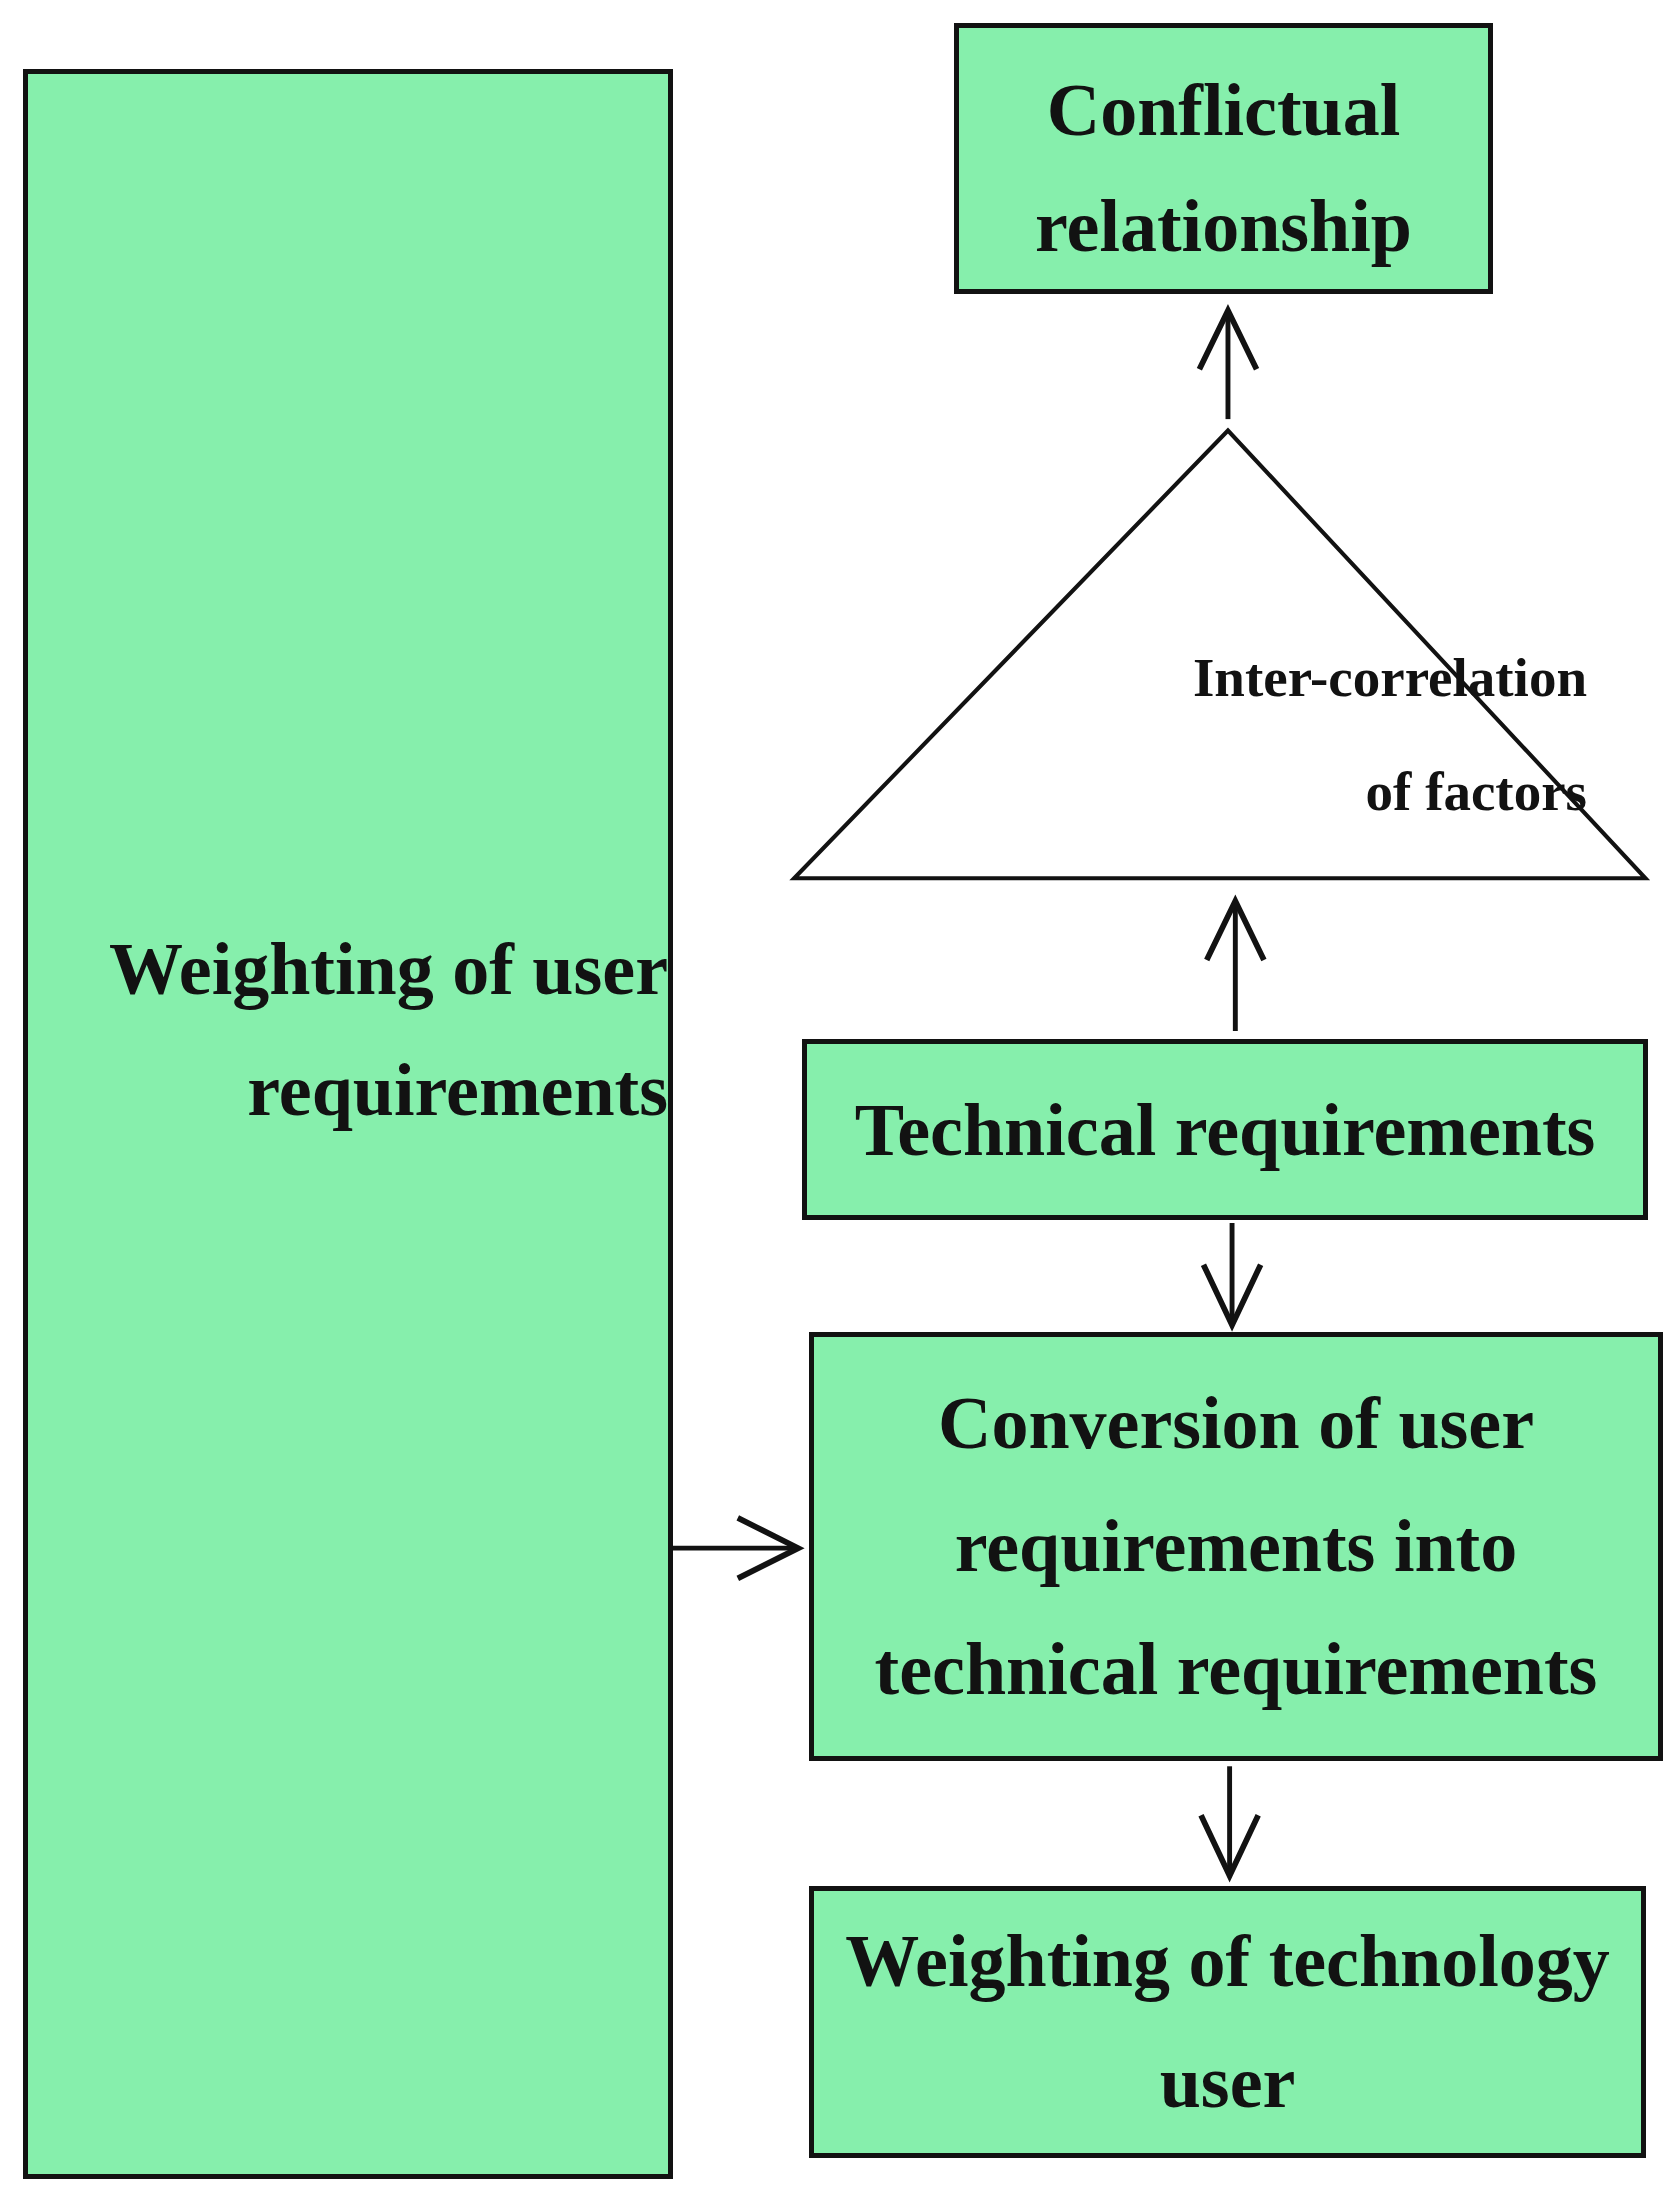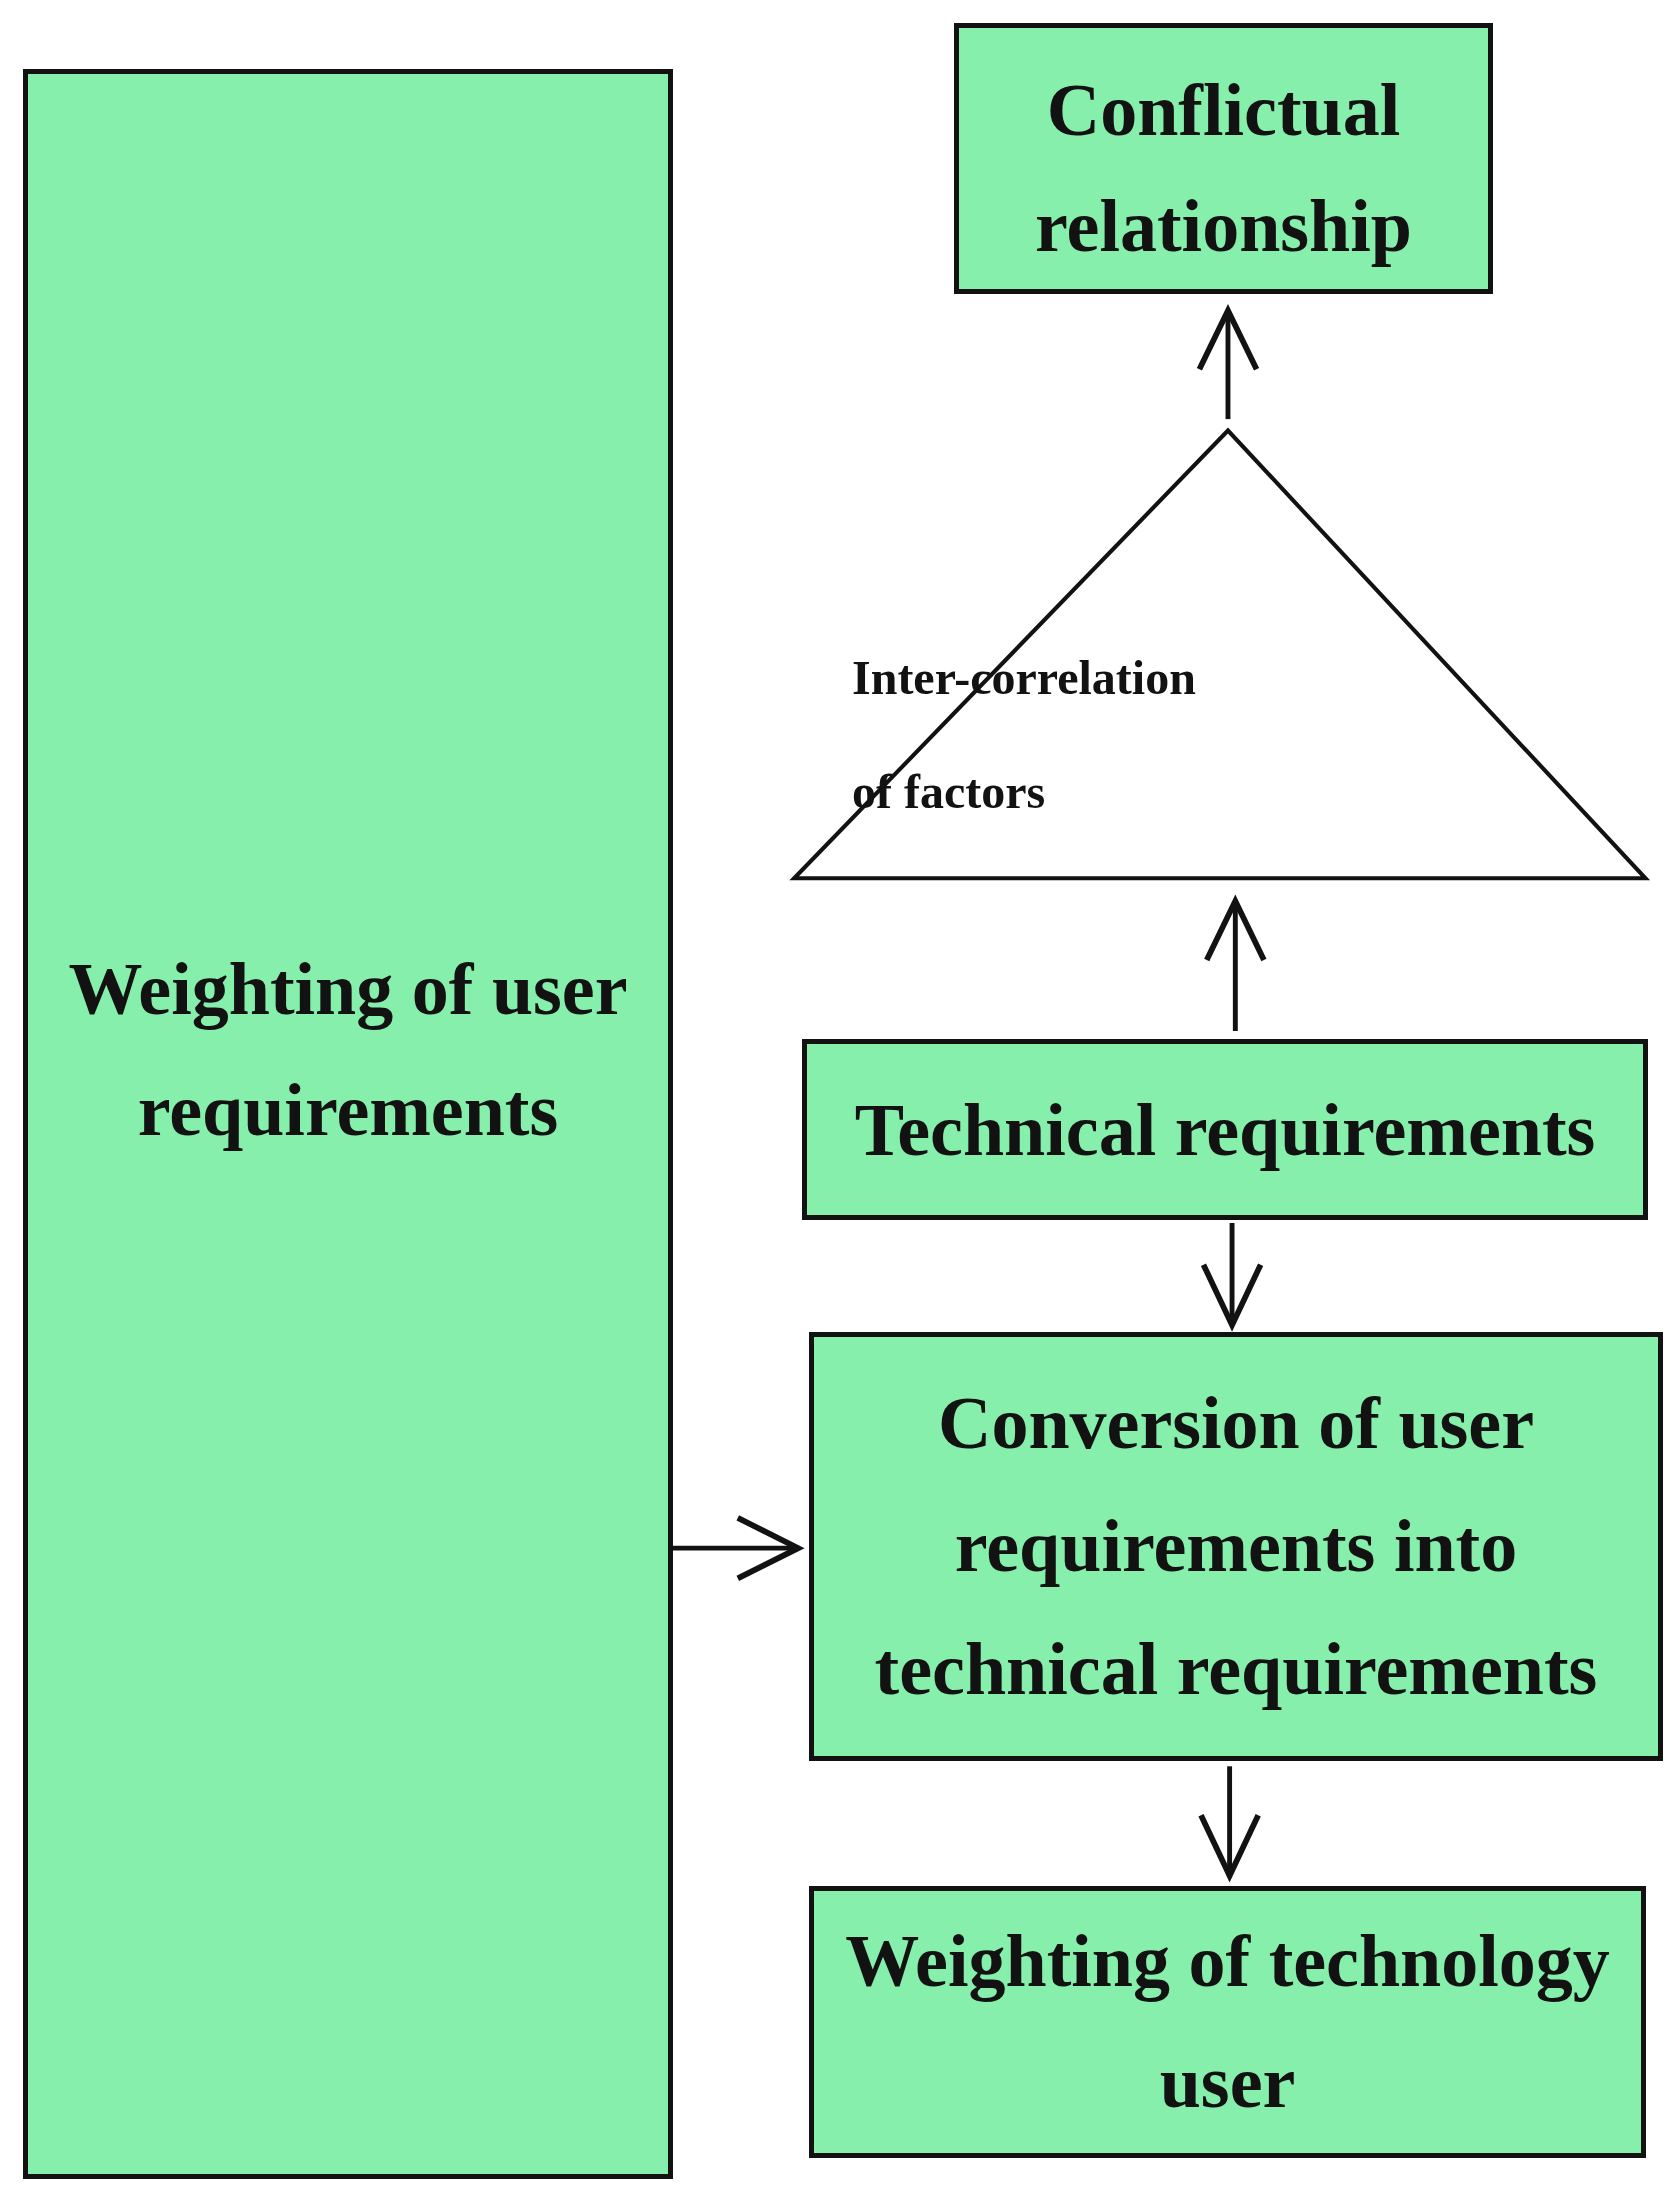--- a/index.html
+++ b/index.html
@@ -34,22 +34,22 @@
   .line { display: block; }
 
   .left-panel {
     left: 23px; top: 69px;
     width: 650px; height: 2110px;
     justify-content: flex-start;
   }
   .left-panel .label-block {
     position: absolute;
     left: 0; right: 0;
-    top: 855px;
-    text-align: center;
+    top: 835px;
+    text-align: right;
   }
 
   .conflictual-box {
     left: 954px; top: 23px;
     width: 539px; height: 271px;
     padding-top: 18px;
     line-height: 116px;
   }
 
   .technical-box {
@@ -73,22 +73,22 @@
   .svg-layer {
     position: absolute;
     left: 0; top: 0;
     width: 1679px; height: 2205px;
   }
 
   .triangle-label {
     position: absolute;
     left: 852px; top: 621px;
     width: 735px;
-    text-align: left;
-    font-size: 48px;
+    text-align: right;
+    font-size: 55px;
     line-height: 114px;
     white-space: nowrap;
   }
 </style>
 </head>
 <body>
 
 <div class="stage">
 
   <div class="node left-panel">

